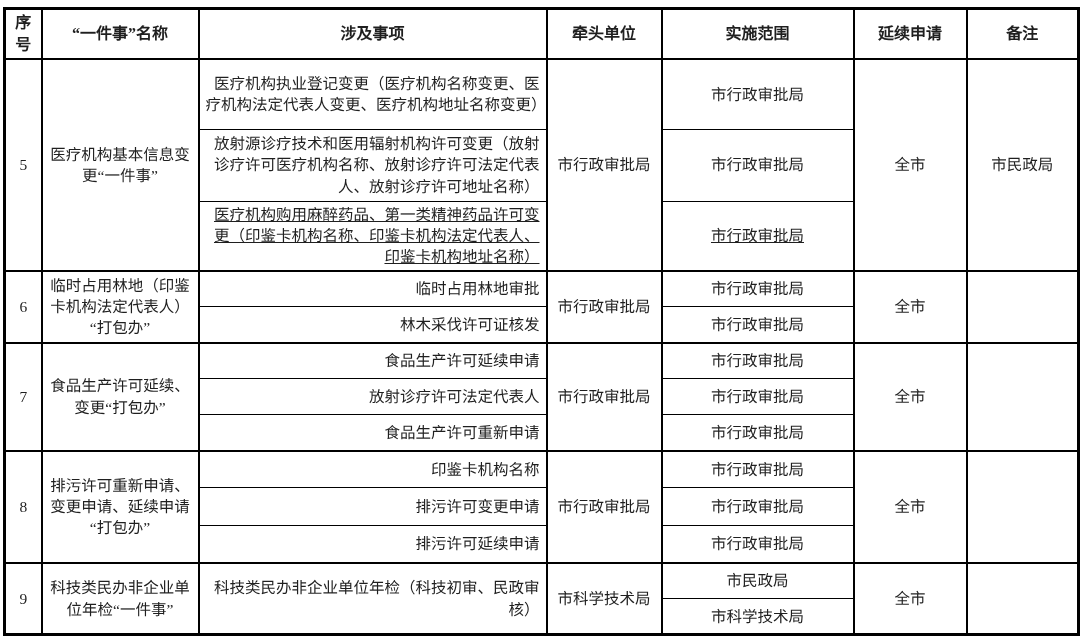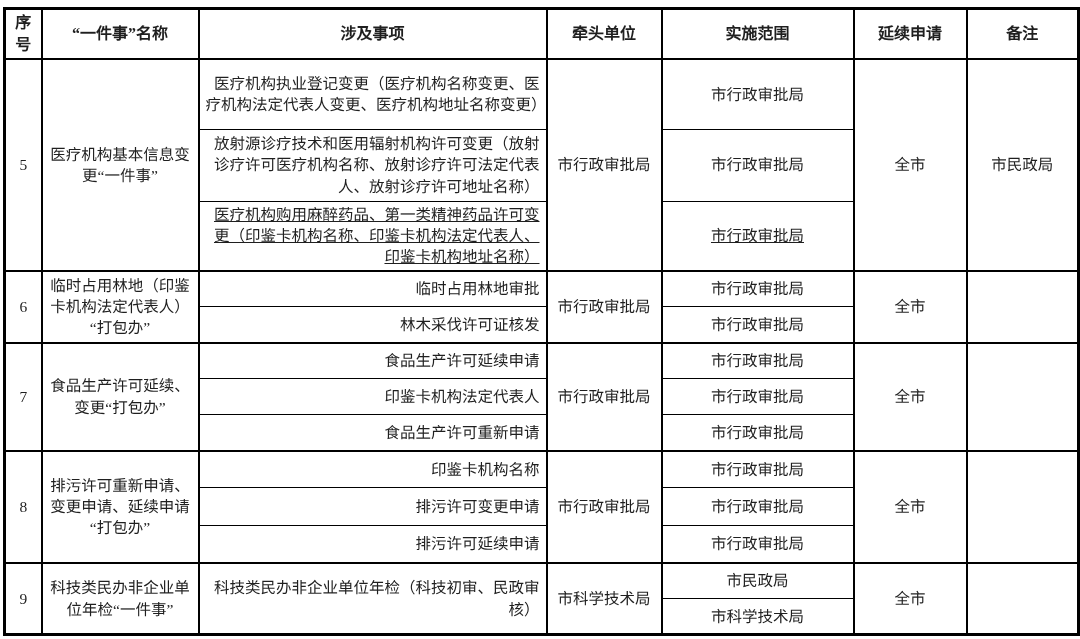--- a/index.html
+++ b/index.html
@@ -108,21 +108,21 @@
     <tr class="group-start h-36">
       <td rowspan="3">7</td>
       <td rowspan="3">食品生产许可延续、变更“打包办”</td>
       <td class="matter-cell">食品生产许可延续申请</td>
       <td rowspan="3">市行政审批局</td>
       <td>市行政审批局</td>
       <td rowspan="3">全市</td>
       <td rowspan="3"></td>
     </tr>
     <tr class="h-36">
-      <td class="matter-cell">印鉴卡机构法定代表人</td>
+      <td class="matter-cell">放射诊疗许可法定代表人</td>
       <td>市行政审批局</td>
     </tr>
     <tr class="h-36">
       <td class="matter-cell">食品生产许可重新申请</td>
       <td>市行政审批局</td>
     </tr>
 
     <tr class="group-start h-37">
       <td rowspan="3">8</td>
       <td rowspan="3">排污许可重新申请、变更申请、延续申请“打包办”</td>

